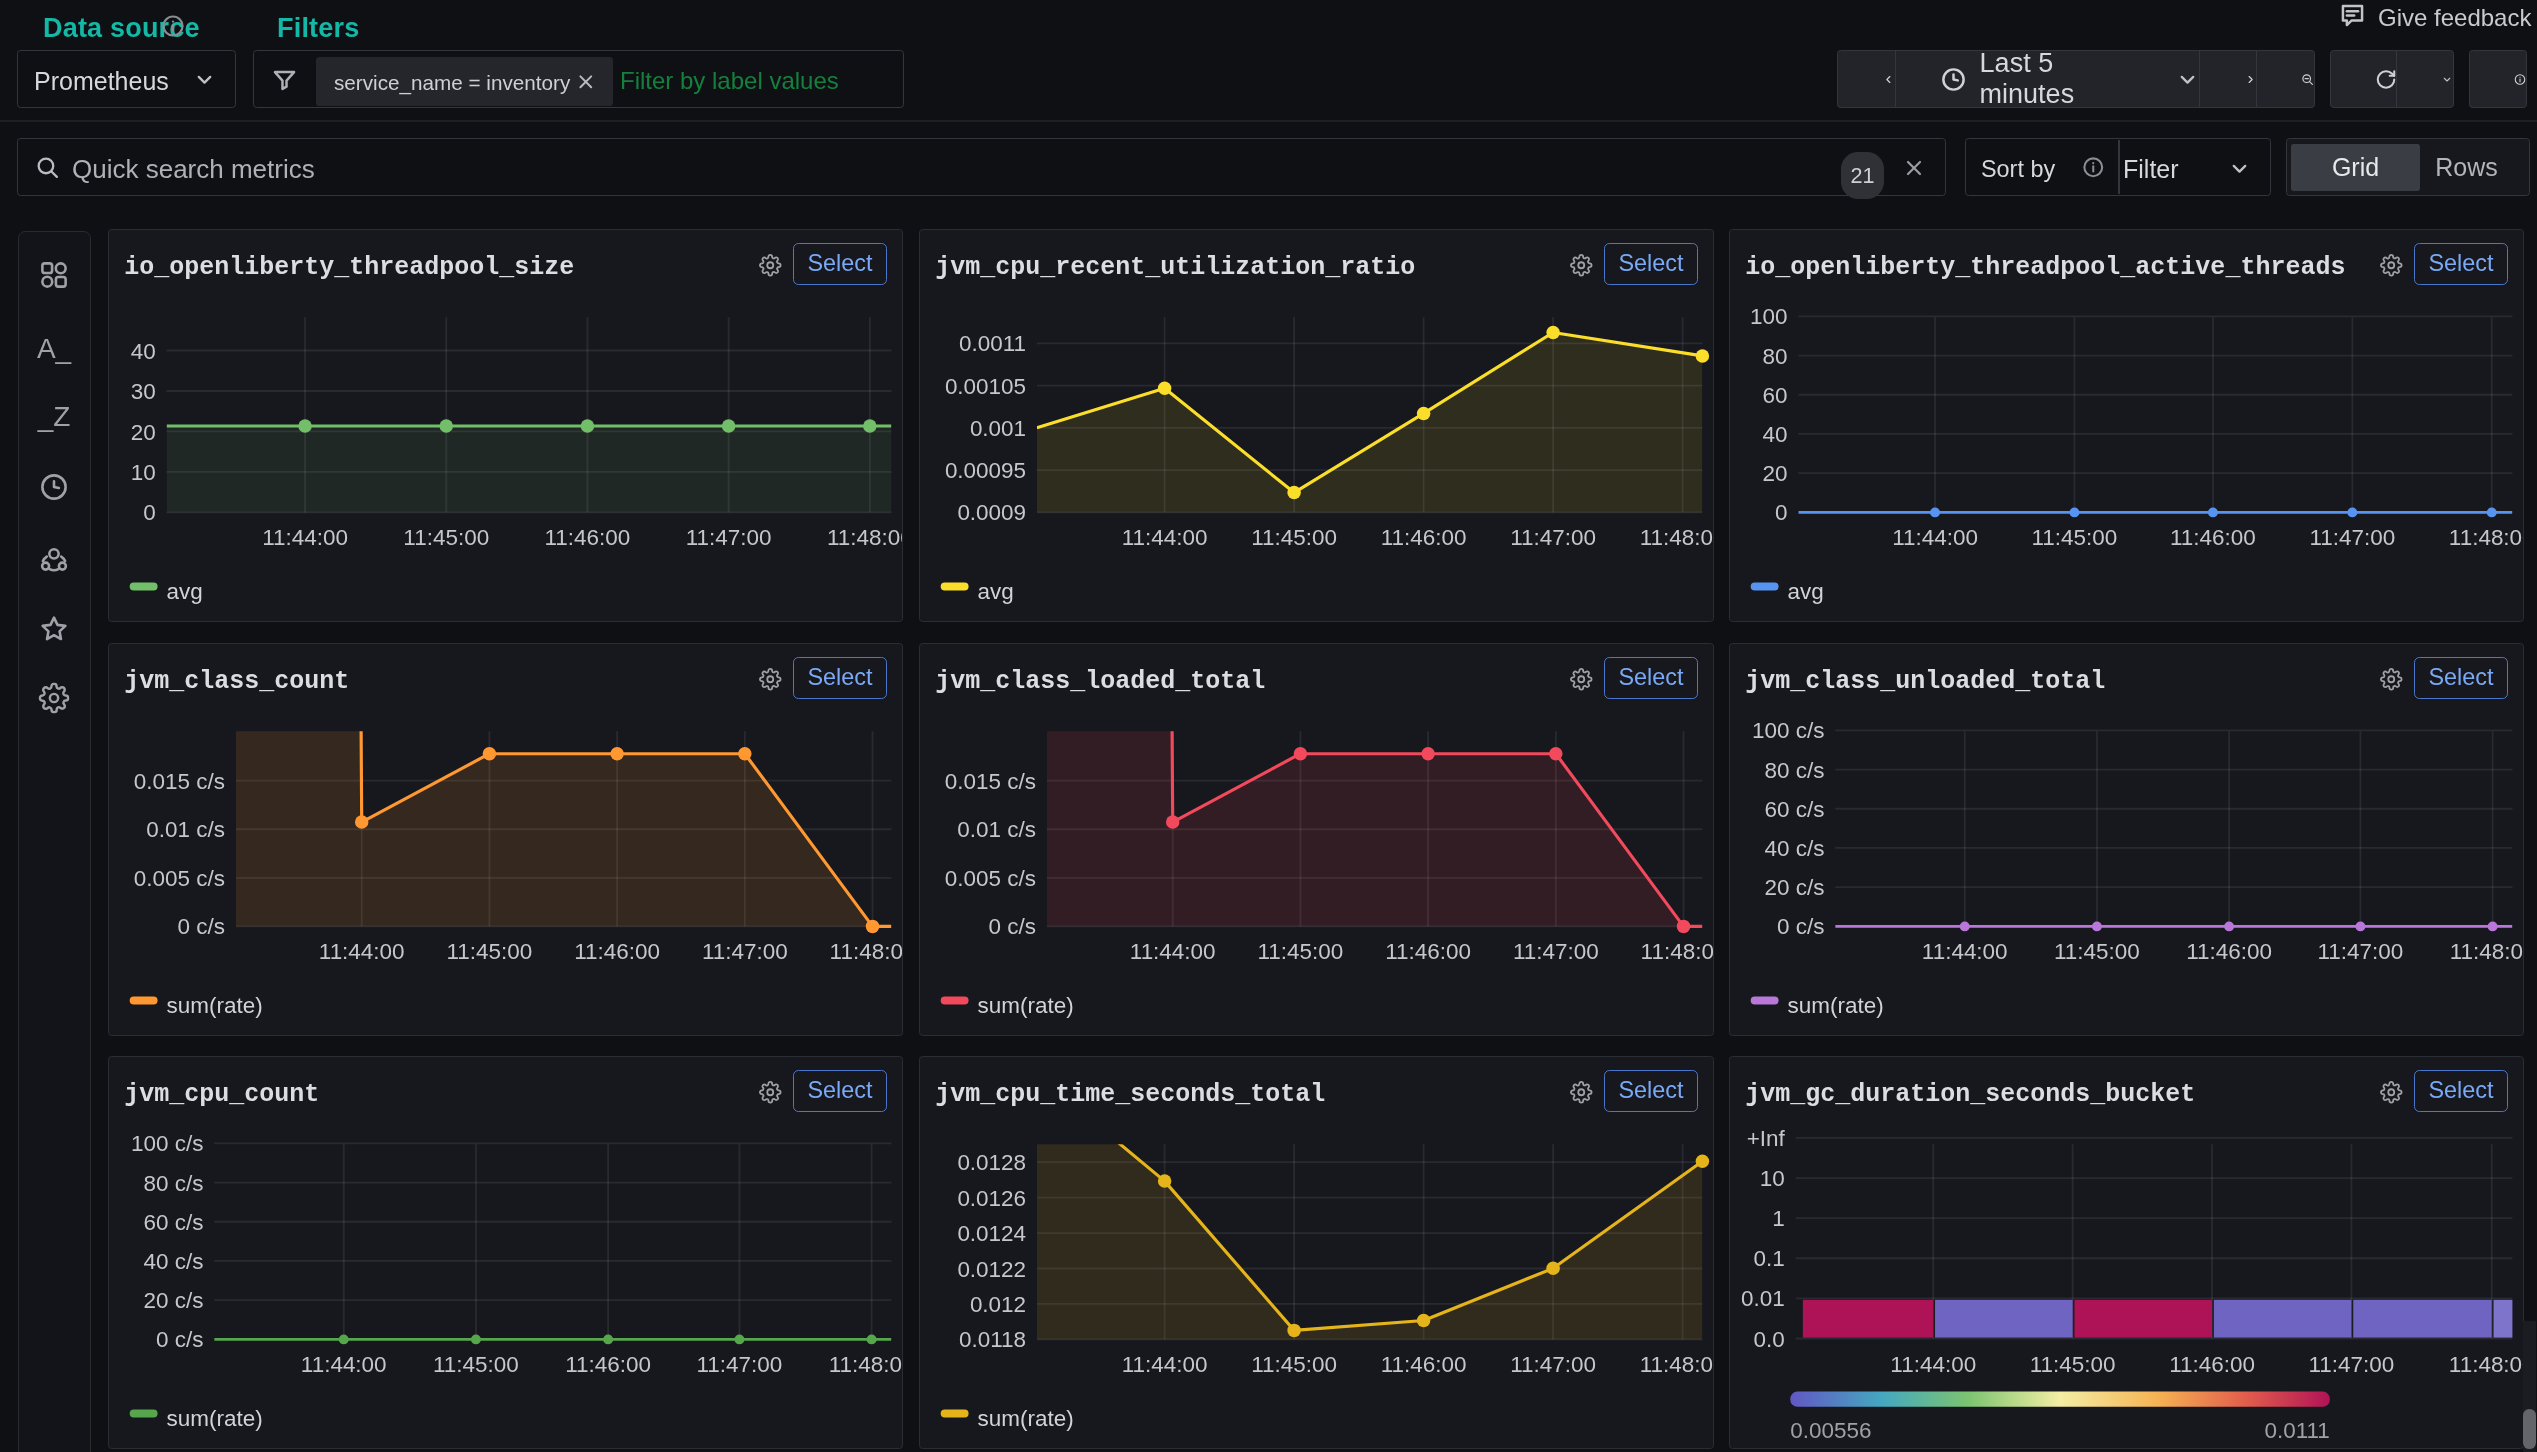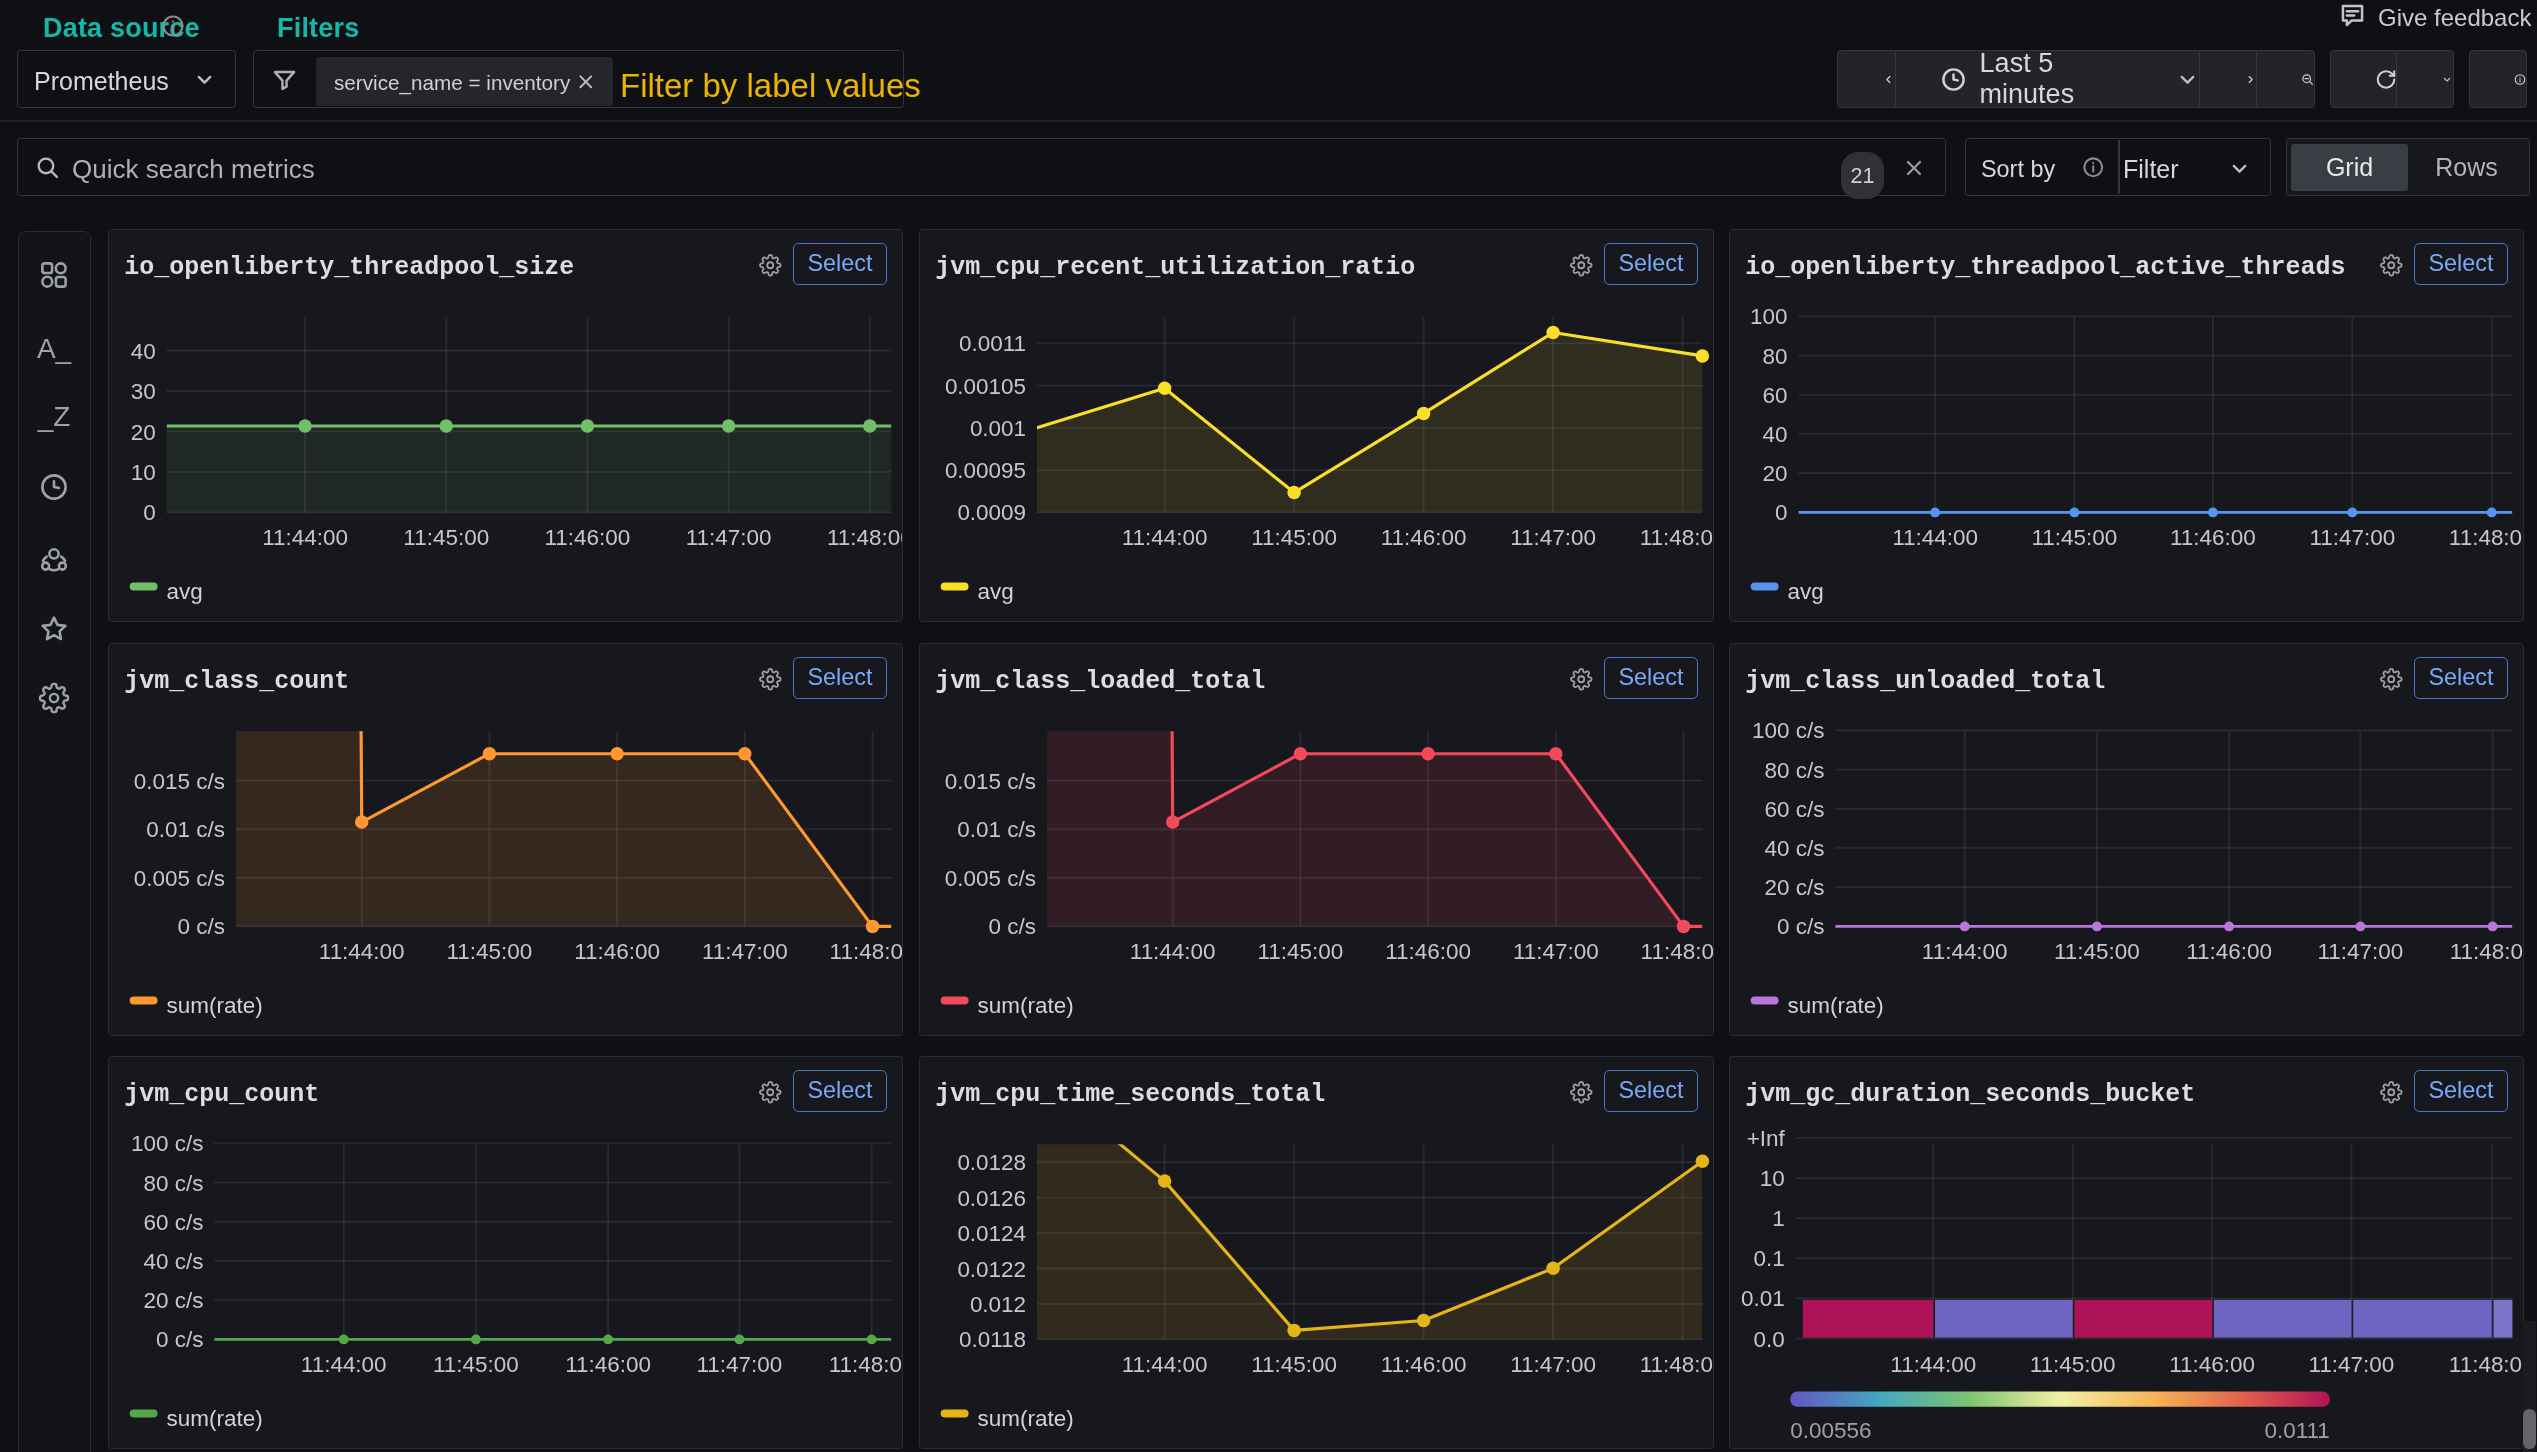--- a/index.html
+++ b/index.html
@@ -38,21 +38,21 @@
 <div class="abs inbox" style="left:253px;top:50px;width:651px;height:58px"></div>
 <div class="abs" style="left:271px;top:67px"><svg width="27" height="27" viewBox="0 0 24 24" fill="none" stroke="#aeb0b6" stroke-width="2.2" stroke-linecap="round" stroke-linejoin="round">
       <path d="M3.5 4.5h17l-6.7 7.6v5.4l-3.6 2v-7.4z"></path>
     </svg></div>
 <div class="abs" style="left:316px;top:57px;width:297px;height:49px;background:#24262c;border-radius:3.6px"></div>
 <div class="abs" style="left:334px;top:71px;font-size:20.7px;font-weight:400;color:#cfd0d4">service_name = inventory</div>
 <div class="abs" style="left:575px;top:71px"><svg width="21.6" height="21.6" viewBox="0 0 24 24" fill="none" stroke="#b9bbc0" stroke-width="2.2" stroke-linecap="round" stroke-linejoin="round">
       <line x1="6" y1="6" x2="18" y2="18"></line>
       <line x1="18" y1="6" x2="6" y2="18"></line>
     </svg></div>
-<div class="abs" style="left:620px;top:67px;font-size:33px;color:#eab308">Filter by label values</div>
+<div class="abs" style="left:620px;top:67px;font-size:24px;color:#15803d">Filter by label values</div>
 <div class="abs btn ibtn" style="left:1837px;width:59px;border-radius:3.6px 0 0 3.6px;">
     <svg width="25" height="25" viewBox="0 0 24 24" fill="none" stroke="#d0d1d5" stroke-width="2.2" stroke-linecap="round" stroke-linejoin="round">
       <polyline points="14.5 6.5 9 12 14.5 17.5"></polyline>
     </svg>
   </div>
 <div class="abs btn ibtn" style="left:1895px;width:306px;">
     <span style="margin-right:12.6px;display:flex">
       <svg width="27" height="27" viewBox="0 0 24 24" fill="none" stroke="#d0d1d5" stroke-width="2.2" stroke-linecap="round" stroke-linejoin="round">
         <circle cx="12" cy="12" r="9"></circle>
         <polyline points="12 7.5 12 12 15.8 12.8"></polyline>
@@ -113,21 +113,21 @@
       <circle cx="12" cy="12" r="9.5"></circle>
       <line x1="12" y1="11" x2="12" y2="16.5"></line>
       <line x1="12" y1="7.5" x2="12" y2="7.6"></line>
     </svg></div>
 <div class="abs" style="left:2118px;top:140px;width:1.8px;height:54px;background:#34363d"></div>
 <div class="abs" style="left:2123px;top:155px;font-size:25px;color:#d7d8db">Filter</div>
 <div class="abs" style="left:2227px;top:156px"><svg width="25" height="25" viewBox="0 0 24 24" fill="none" stroke="#c0c1c5" stroke-width="2.2" stroke-linecap="round" stroke-linejoin="round">
       <polyline points="6.5 9.5 12 15 17.5 9.5"></polyline>
     </svg></div>
 <div class="abs inbox" style="left:2286px;top:138px;width:244px;height:58px;background:#17181d"></div>
-<div class="abs" style="left:2291px;top:144px;width:117px;height:47px;background:#3a3d44;border-radius:2.7px;display:flex;align-items:center;justify-content:center;font-size:25px;font-weight:500;color:#e8e9eb">Grid</div>
+<div class="abs" style="left:2291px;top:144px;width:129px;height:47px;background:#3a3d44;border-radius:2.7px;display:flex;align-items:center;justify-content:center;font-size:25px;font-weight:500;color:#e8e9eb">Grid</div>
 <div class="abs" style="left:2408px;top:144px;width:117px;height:47px;display:flex;align-items:center;justify-content:center;font-size:25px;font-weight:400;color:#b3b5bb">Rows</div>
 <div class="abs" style="left:18px;top:231px;width:73px;height:1258px;background:#131419;border:1.8px solid #292b31;border-radius:7.2px"></div>
 <div class="abs" style="left:54px;top:275px;transform:translate(-50%,-50%);display:flex">
     <svg width="31" height="31" viewBox="0 0 24 24" fill="none" stroke="#9ea1a8" stroke-width="2" stroke-linecap="round" stroke-linejoin="round">
       <rect x="3" y="3" width="7.5" height="7.5" rx="1.8"></rect>
       <circle cx="17.2" cy="6.8" r="3.8"></circle>
       <circle cx="6.8" cy="17.2" r="3.8"></circle>
       <rect x="13.5" y="13.5" width="7.5" height="7.5" rx="1.8"></rect>
     </svg>
   </div>

